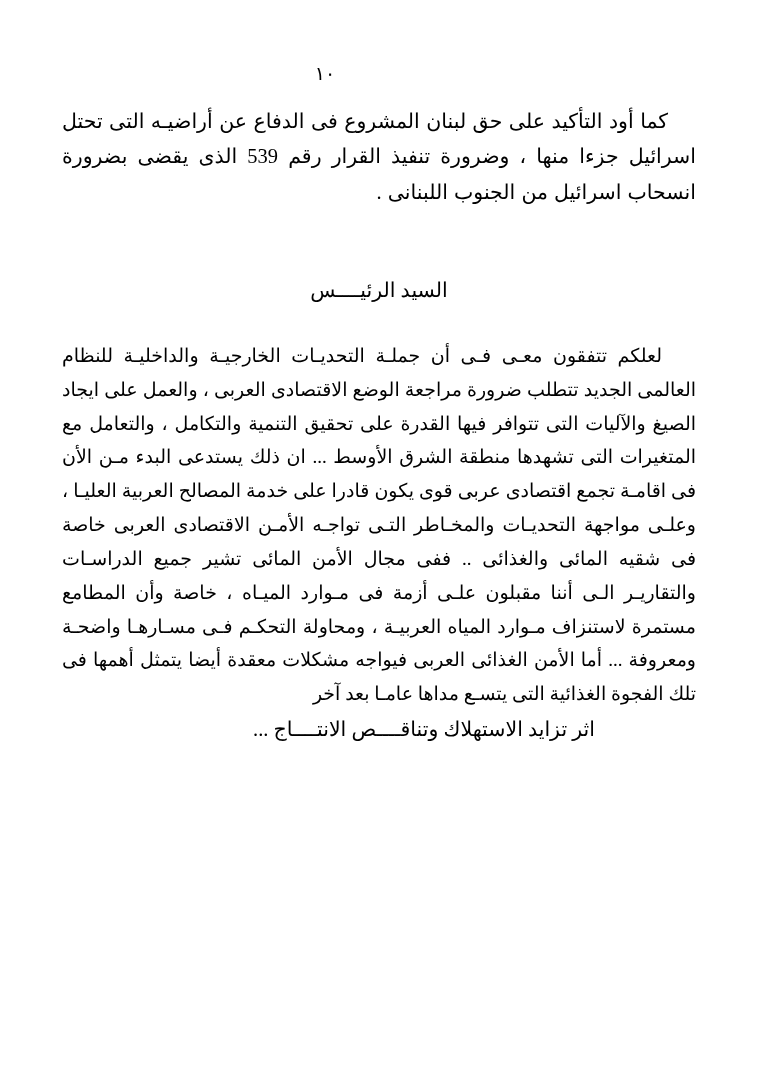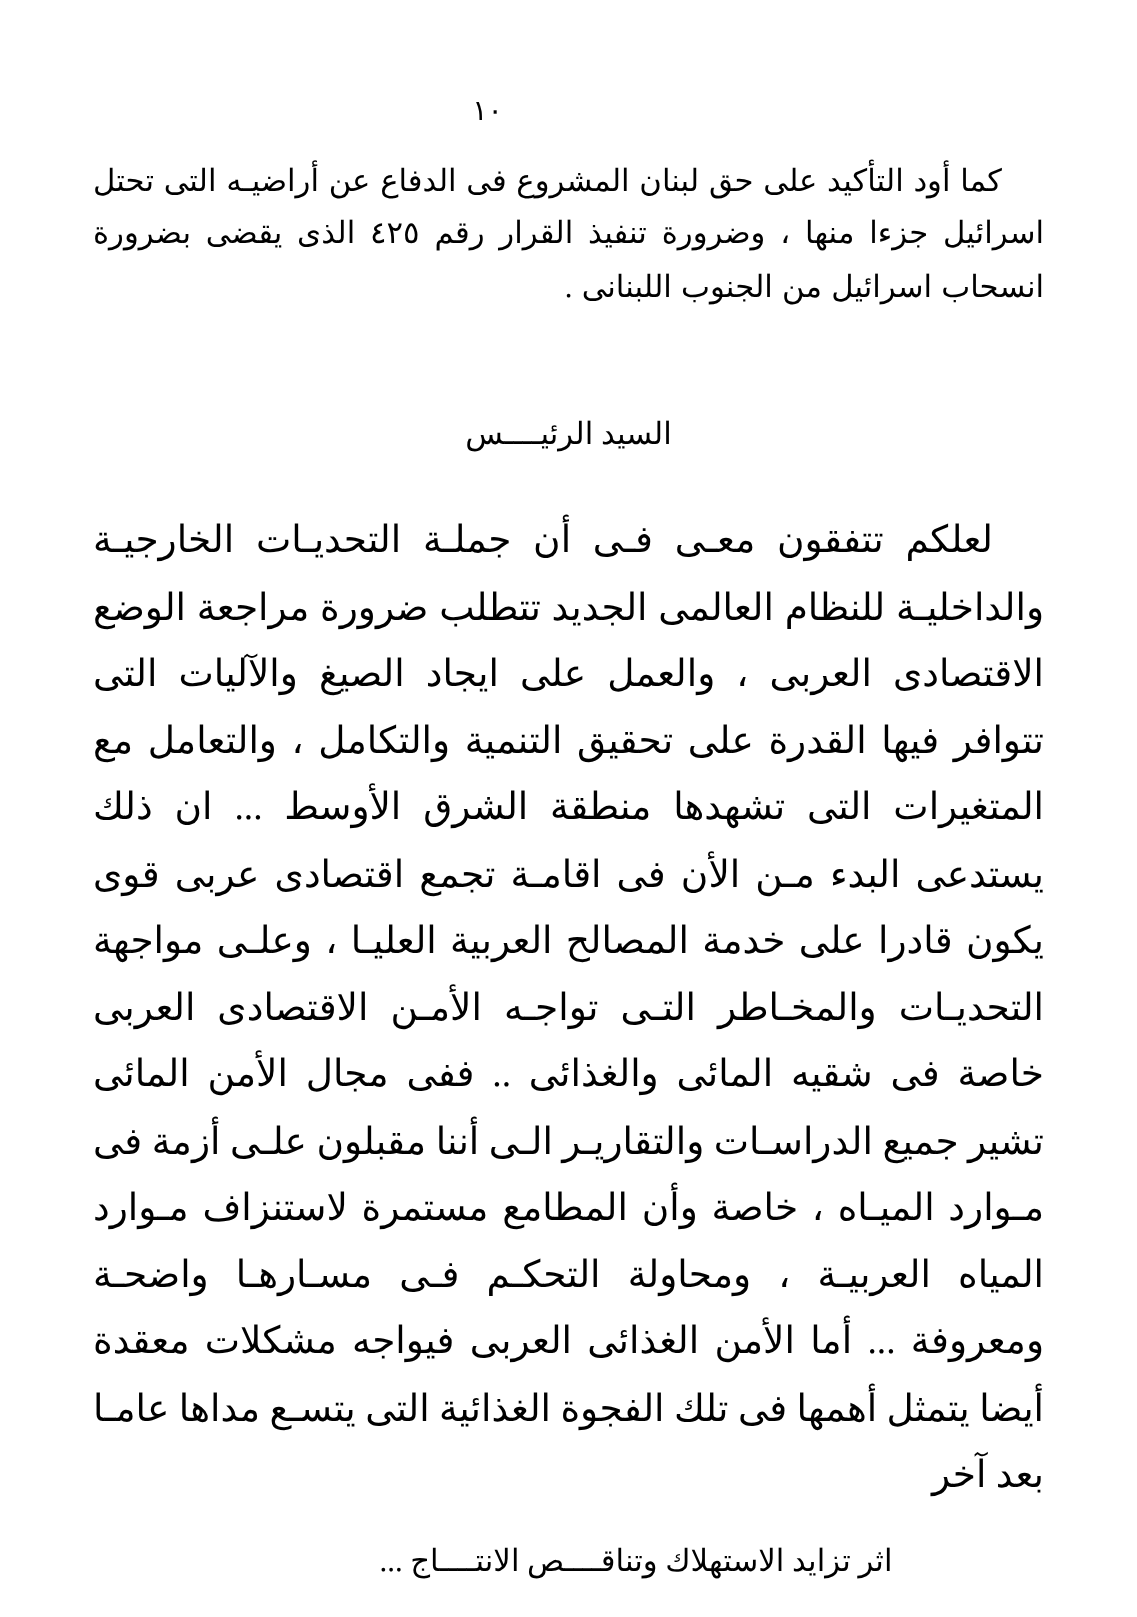--- a/index.html
+++ b/index.html
@@ -58,47 +58,47 @@
     margin: 17px;
     font-size: 20.5px;
     line-height: 1.72;
     text-align: center;
     direction: rtl;
     letter-spacing: 0.5px;
   }
   
   p.main-body {
     margin: 0;
-    font-size: 25px;
+    font-size: 19px;
     line-height: 1.78;
     text-align: justify;
     text-justify: inter-word;
     direction: rtl;
     text-indent: 34px;
   }
   
   .tail-line {
-    margin: 16px;
+    margin: 0;
     font-size: 20.5px;
     line-height: 1.78;
     text-align: center;
     direction: rtl;
     padding-left: 90px;
   }
 </style>
 </head>
 <body>
 
 <div class="page">
 
   <div class="page-number">١٠</div>
 
   <div class="body-area">
 
-    <p class="para first">كما أود التأكيد على حق لبنان المشروع فى الدفاع عن أراضيـه التى تحتل اسرائيل  جزءا منها ، وضرورة تنفيذ القرار رقم ٤٢٥ الذى يقضى بضرورة انسحاب اسرائيل من الجنوب اللبنانى .</p>
+    <p class="para first">كما أود التأكيد على حق لبنان المشروع فى الدفاع عن أراضيـه التى تحتل اسرائيل  جزءا منها ، وضرورة تنفيذ القرار رقم 539 الذى يقضى بضرورة انسحاب اسرائيل من الجنوب اللبنانى .</p>
 
     <div class="block-gap-large"></div>
 
     <div class="salutation">السيد الرئيــــس</div>
 
     <div class="block-gap-small"></div>
 
     <p class="main-body">لعلكم تتفقون معـى فـى أن جملـة التحديـات الخارجيـة والداخليـة للنظام العالمى  الجديد تتطلب ضرورة مراجعة الوضع الاقتصادى العربى ، والعمل على ايجاد الصيغ والآليات التى تتوافر فيها القدرة على تحقيق التنمية والتكامل  ، والتعامل مع المتغيرات التى تشهدها منطقة الشرق الأوسط ... ان ذلك يستدعى  البدء مـن الأن فى اقامـة تجمع اقتصادى عربى قوى يكون قادرا على خدمة  المصالح العربية العليـا ، وعلـى مواجهة التحديـات والمخـاطر التـى تواجـه الأمـن الاقتصادى العربى خاصة  فى شقيه المائى والغذائى .. ففى مجال الأمن المائى تشير جميع الدراسـات والتقاريـر الـى أننا مقبلون علـى أزمة فى مـوارد الميـاه ، خاصة وأن المطامع مستمرة   لاستنزاف مـوارد المياه العربيـة  ، ومحاولة التحكـم فـى مسـارهـا   واضحـة ومعروفة ... أما الأمن الغذائى العربى فيواجه مشكلات  معقدة أيضا يتمثل أهمها فى تلك الفجوة الغذائية التى يتسـع مداها عامـا بعد آخر</p>
 
     <p class="tail-line">اثر  تزايد الاستهلاك وتناقــــص الانتــــاج  ...</p>

